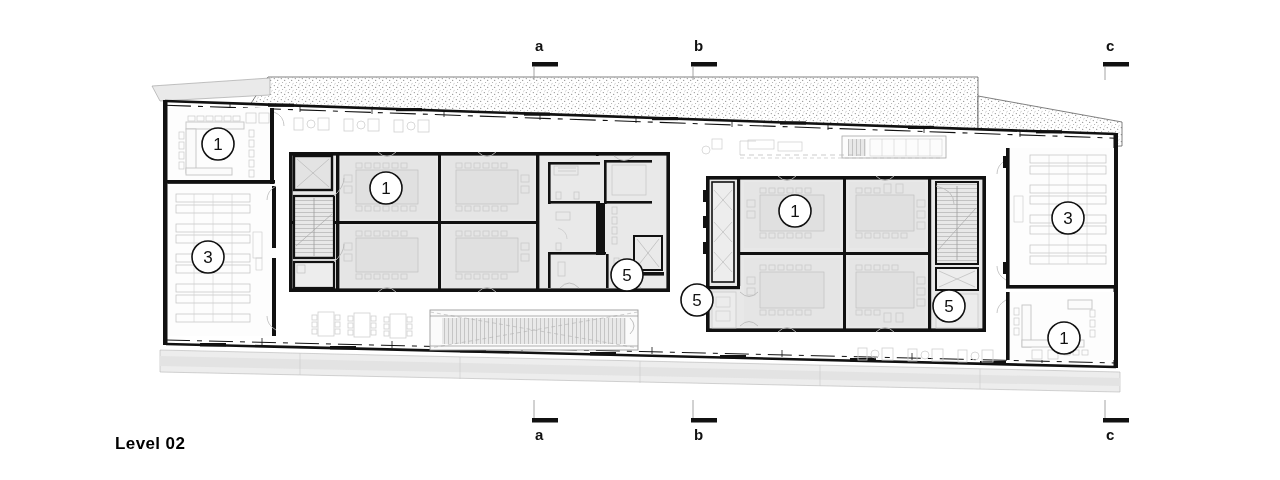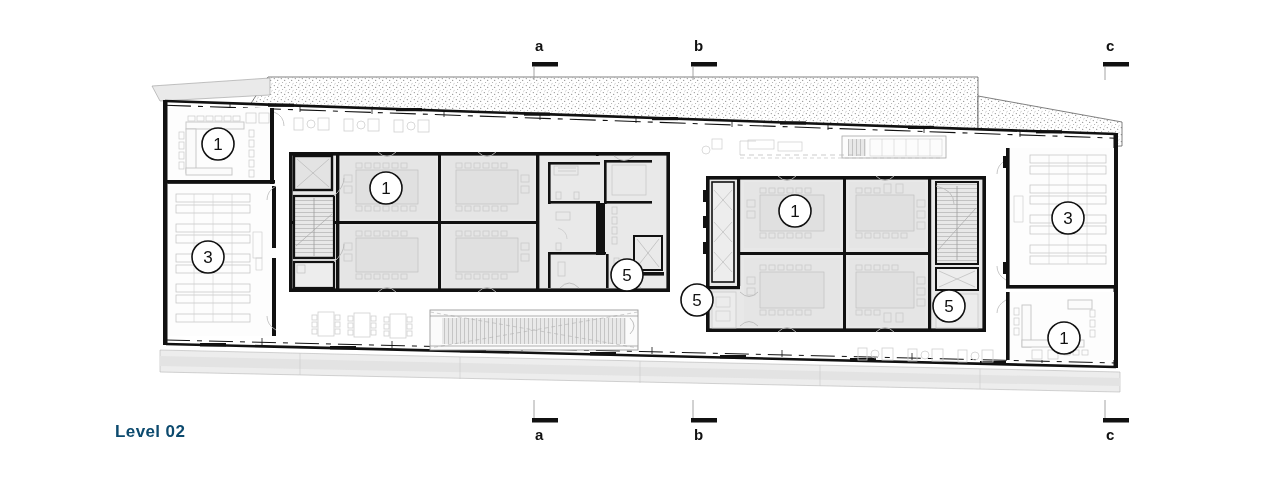--- a/index.html
+++ b/index.html
@@ -1,19 +1,19 @@
 <!DOCTYPE html>
 <html><head>
 <meta charset="utf-8">
 <style>
   html,body{margin:0;padding:0;background:#ffffff;}
   body{width:1280px;height:480px;overflow:hidden;font-family:"Liberation Sans",sans-serif;}
   #stage{position:relative;width:1280px;height:480px;background:#fff;}
   svg#plan{position:absolute;left:0;top:0;width:1280px;height:480px;display:block;}
-  .title{position:absolute;left:115px;top:422px;font-size:17px;font-weight:bold;letter-spacing:0.4px;color:#0c4a6e;}
+  .title{position:absolute;left:115px;top:434px;font-size:17px;font-weight:bold;letter-spacing:0.4px;color:#000000;}
   .secmark{position:absolute;font-size:15px;font-weight:bold;color:#111;}
 </style>
 </head>
 <body>
 
 <div id="stage">
 
   <svg id="plan" viewBox="0 0 1280 480">
     <defs>
       <pattern id="stipple" width="7" height="7" patternUnits="userSpaceOnUse">

